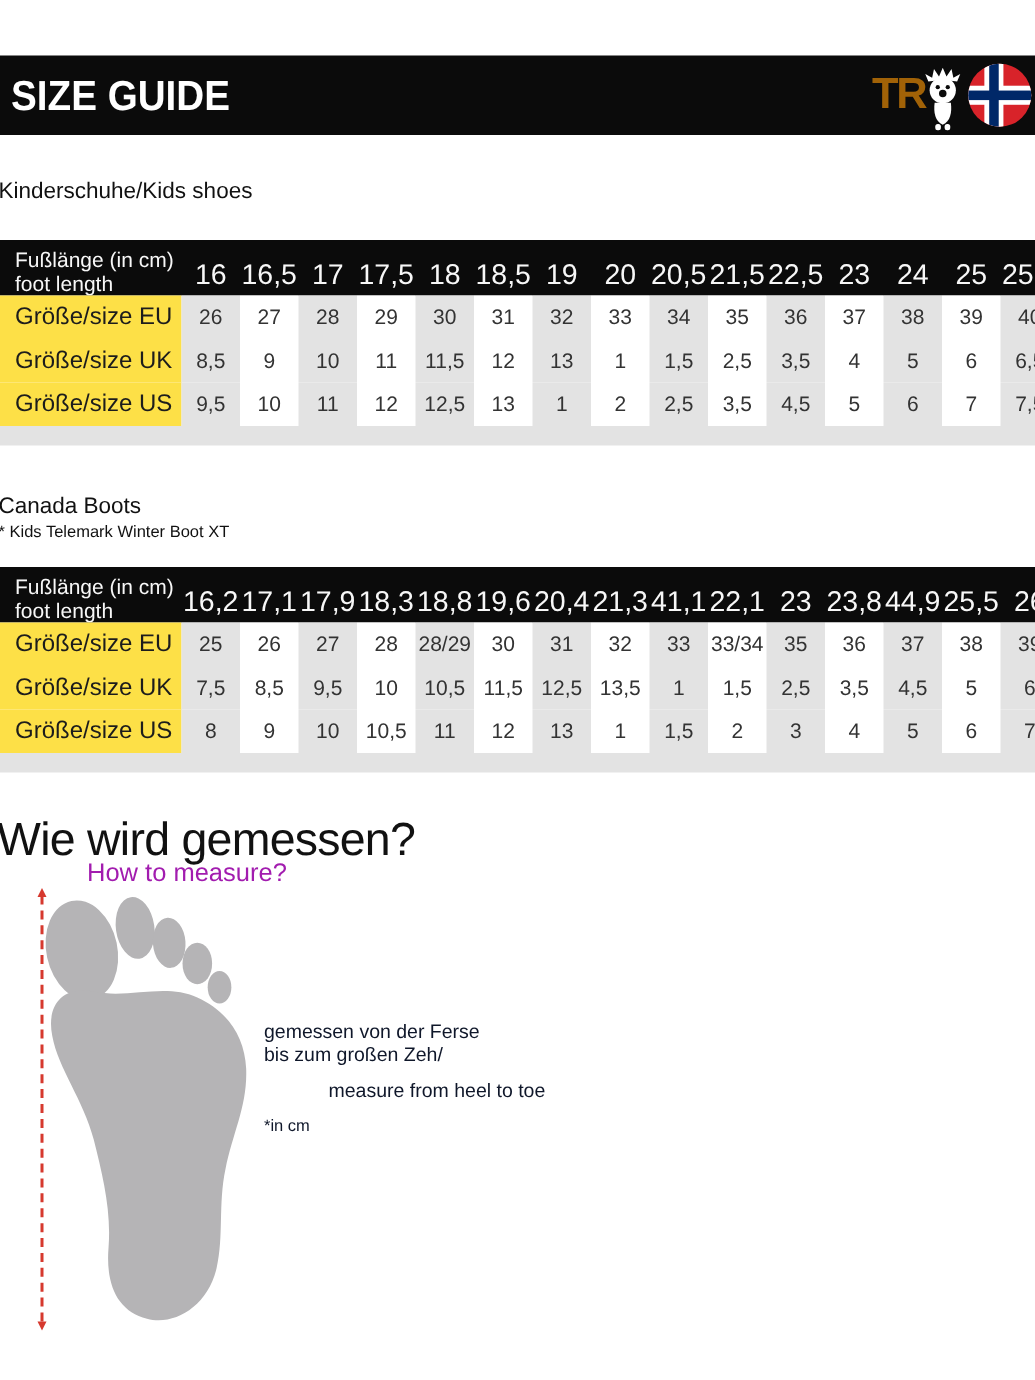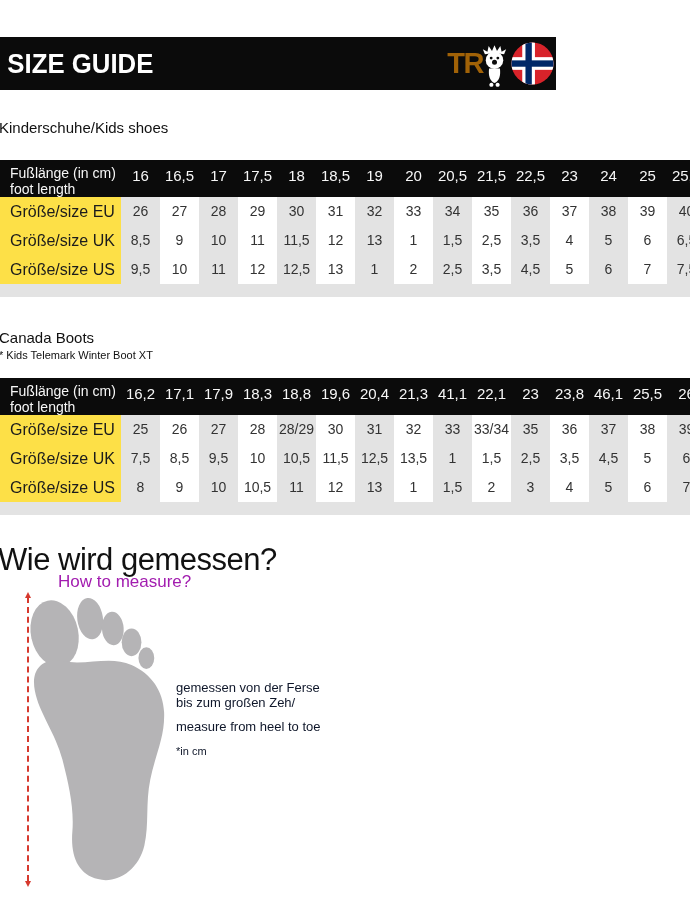--- a/index.html
+++ b/index.html
@@ -2,62 +2,62 @@
 <html><head>
 <meta charset="utf-8">
 <style>
   html,body{margin:0;padding:0;}
   body{
     width:690px;height:920px;position:relative;overflow:hidden;
     background:#ffffff;font-family:"Liberation Sans",sans-serif;color:#1a1a1a;
   }
   
   .topbar{
-    position:absolute;top:37px;left:0;width:556px;height:53px;background:#0b0b0b;
+    position:absolute;top:37px;left:0;width:690px;height:53px;background:#0b0b0b;
     display:flex;align-items:center;justify-content:space-between;gap:31px;
   }
   .size-title{
     color:#fff;font-size:28px;font-weight:bold;letter-spacing:0;
     padding-left:8px;transform:scaleX(.92);transform-origin:left center;white-space:nowrap;
   }
   .brand{display:flex;align-items:center;margin-right:2px;}
   .brand-text{color:#a16207;font-size:29px;font-weight:bold;letter-spacing:-1.5px;white-space:nowrap;}
   .troll{width:25px;height:46px;margin:0 -1px;position:relative;top:2px;}
   .flag{width:43px;height:43px;margin-left:5px;}
   
   .sec-title{position:absolute;left:-1px;font-size:15px;color:#111;white-space:nowrap;}
   .sec-sub{position:absolute;left:-1px;font-size:11px;color:#111;white-space:nowrap;}
   
   .size-table{position:absolute;left:0;width:706px;}
   .t-grid{display:grid;grid-template-columns:121px repeat(15,39px);}
   .t-header{background:#0b0b0b;color:#f7f7f7;height:37px;}
   .th-label{display:flex;flex-direction:column;justify-content:flex-end;padding-left:10px;
     font-size:14px;line-height:16px;}
-  .th-cell{font-size:15px;display:flex;align-items:flex-end;justify-content:center;
-    padding-bottom:13px;}
+  .th-cell{font-size:19px;display:flex;align-items:flex-end;justify-content:center;
+    padding-bottom:2px;}
   .t-row{height:29px;}
   .t-label{font-size:16px;line-height:29px;padding-left:10px;color:#1c1c1c;background:#fde047;}
   .t-cell{font-size:14px;line-height:29px;text-align:center;color:#333;background:#fff;}
   .t-cell.stripe{background:#e3e3e3;}
   .t-band{height:13px;background:#e3e3e3;width:706px;}
   
   .measure-heading{position:absolute;left:-2px;top:542px;font-size:31px;color:#111;
     letter-spacing:-.5px;white-space:nowrap;}
   .measure-sub{position:absolute;left:58px;top:572px;font-size:17px;color:#a21caf;white-space:nowrap;}
   .foot-svg{position:absolute;left:18px;top:592px;width:160px;height:296px;}
   .measure-line{position:absolute;left:27px;top:597px;height:284px;width:0;
     border-left:2px dashed #d6392e;}
   .arrow{position:absolute;width:0;height:0;left:25px;}
   .arrow-up{top:592px;border-left:3px solid transparent;border-right:3px solid transparent;
     border-bottom:6px solid #d6392e;}
   .arrow-down{top:881px;border-left:3px solid transparent;border-right:3px solid transparent;
     border-top:6px solid #d6392e;}
   .measure-caption{position:absolute;left:176px;top:680px;color:#0f172a;}
   .cap-de{font-size:13px;line-height:15px;}
-  .cap-en{font-size:13px;margin-top:9px;}
+  .cap-en{font-size:13px;margin-top:9px;margin-left:43px;}
   .cap-note{font-size:11px;margin-top:11px;}
 </style>
 </head>
 <body>
 
 <div class="topbar">
   <div class="size-title">SIZE GUIDE</div>
   <div class="brand">
     <span class="brand-text">TR</span>
     <svg class="troll" viewBox="0 0 30 52">
@@ -182,21 +182,21 @@
       <div class="th-cell">17,9</div>
       <div class="th-cell">18,3</div>
       <div class="th-cell">18,8</div>
       <div class="th-cell">19,6</div>
       <div class="th-cell">20,4</div>
       <div class="th-cell">21,3</div>
       <div class="th-cell">41,1</div>
       <div class="th-cell">22,1</div>
       <div class="th-cell">23</div>
       <div class="th-cell">23,8</div>
-      <div class="th-cell">46,1</div>
+      <div class="th-cell">44,9</div>
       <div class="th-cell">25,5</div>
       <div class="th-cell">26</div>
     </div>
   <div>
       <div class="t-grid t-row">
         <div class="t-label">Größe/size EU</div>
         <div class="t-cell stripe">25</div>
         <div class="t-cell">26</div>
         <div class="t-cell stripe">27</div>
         <div class="t-cell">28</div>

